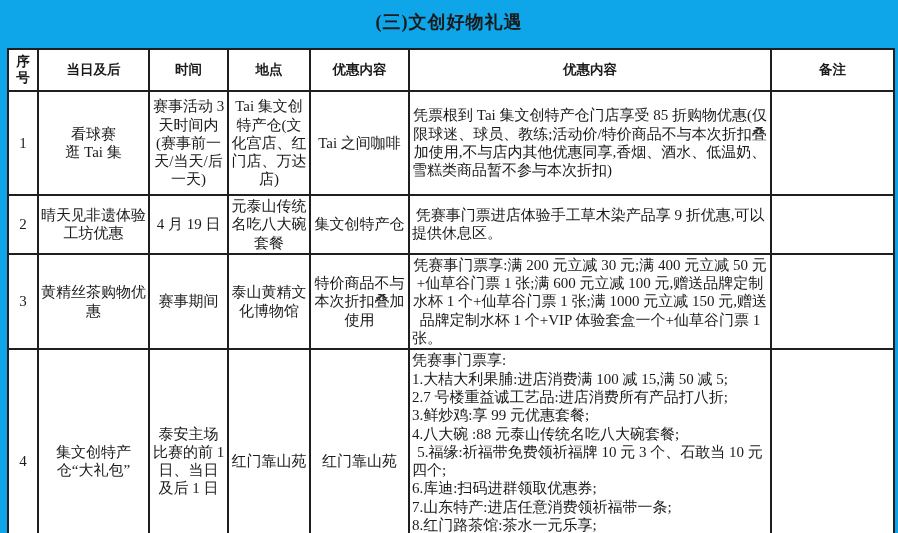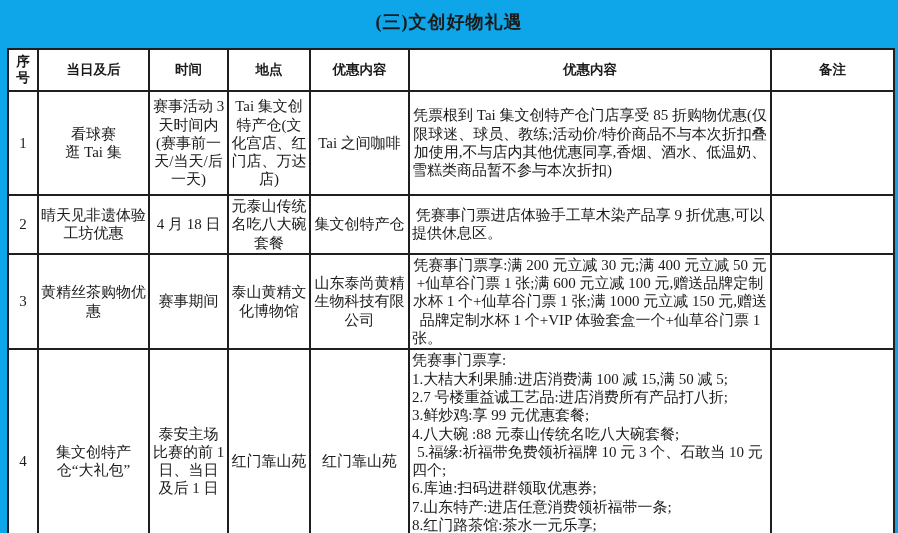--- a/index.html
+++ b/index.html
@@ -93,32 +93,32 @@
 逛 Tai 集</td>
         <td class="cell-time">赛事活动 3 天时间内(赛事前一天/当天/后一天)</td>
         <td class="cell-place">Tai 集文创特产仓(文化宫店、红门店、万达店)</td>
         <td class="cell-org">Tai 之间咖啡</td>
         <td class="cell-content">凭票根到 Tai 集文创特产仓门店享受 85 折购物优惠(仅限球迷、球员、教练;活动价/特价商品不与本次折扣叠加使用,不与店内其他优惠同享,香烟、酒水、低温奶、雪糕类商品暂不参与本次折扣)</td>
         <td class="cell-note"></td>
       </tr>
       <tr class="r2">
         <td class="cell-serial">2</td>
         <td class="cell-name">晴天见非遗体验工坊优惠</td>
-        <td class="cell-time">4 月 18 日</td>
+        <td class="cell-time">4 月 19 日</td>
         <td class="cell-place">元泰山传统名吃八大碗套餐</td>
         <td class="cell-org">集文创特产仓</td>
         <td class="cell-content">凭赛事门票进店体验手工草木染产品享 9 折优惠,可以提供休息区。</td>
         <td class="cell-note"></td>
       </tr>
       <tr class="r3">
         <td class="cell-serial">3</td>
         <td class="cell-name">黄精丝茶购物优惠</td>
         <td class="cell-time">赛事期间</td>
         <td class="cell-place">泰山黄精文化博物馆</td>
-        <td class="cell-org">山东泰尚黄精生物科技有限公司</td>
+        <td class="cell-org">特价商品不与本次折扣叠加使用</td>
         <td class="cell-content">凭赛事门票享:满 200 元立减 30 元;满 400 元立减 50 元+仙草谷门票 1 张;满 600 元立减 100 元,赠送品牌定制水杯 1 个+仙草谷门票 1 张;满 1000 元立减 150 元,赠送品牌定制水杯 1 个+VIP 体验套盒一个+仙草谷门票 1 张。</td>
         <td class="cell-note"></td>
       </tr>
       <tr class="r4">
         <td class="cell-serial">4</td>
         <td class="cell-name">集文创特产仓“大礼包”</td>
         <td class="cell-time">泰安主场比赛的前 1 日、当日及后 1 日</td>
         <td class="cell-place">红门靠山苑</td>
         <td class="cell-org">红门靠山苑</td>
         <td class="cell-content">凭赛事门票享:

